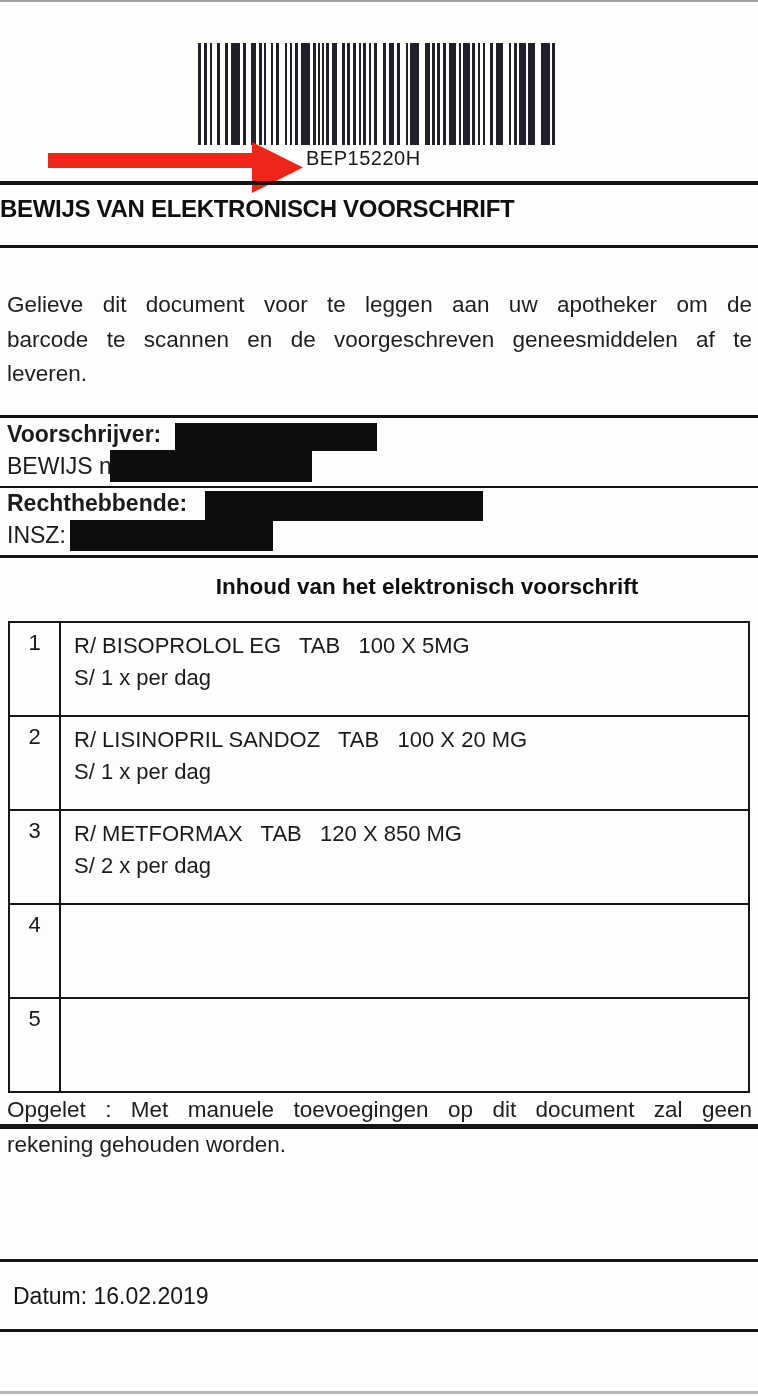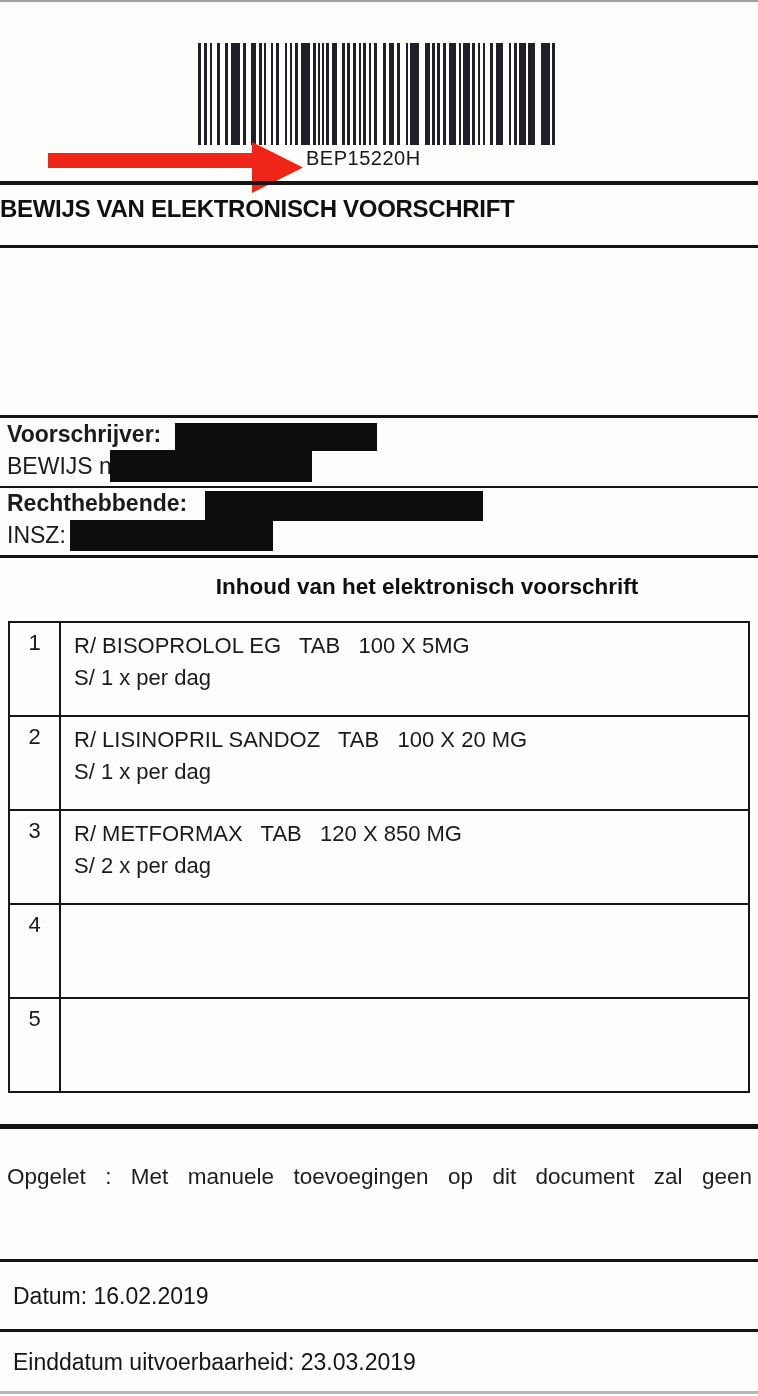--- a/index.html
+++ b/index.html
@@ -22,21 +22,21 @@
 
   
   .doc-title { position:absolute; left:0; top:195px; width:758px; 
                font-size:24px; font-weight:bold; letter-spacing:-0.3px; color:#101010; }
   .contents-heading { position:absolute; left:0; top:574px; width:758px; text-align:center;
                font-size:22.5px; font-weight:bold; color:#101010;margin-left:48px; }
 
   
   .para { position:absolute; left:7px; width:745px; font-size:22.5px; line-height:34.5px; color:#1e1e1e; }
   .intro { top:288px; }
-  .warning { top:1160px; }
+  .warning { top:1093px; }
   .jline { text-align:justify; text-align-last:justify; }
 
   
   .field-label { position:absolute; left:7px; font-size:23px; white-space:nowrap;text-align:right; }
   .fw-b { font-weight:bold; }
 
   
   .rx-table { position:absolute; left:8px; top:621px; width:742px; border-collapse:collapse; }
   .rx-table td { border:2px solid #161616; vertical-align:top; }
   .rx-table { border:1px solid #161616; }
@@ -119,20 +119,25 @@
   <div class="hr" style="top:415px;height:3px;"></div>
   <div class="hr" style="top:486px;height:2px;"></div>
   <div class="hr" style="top:555px;height:3px;"></div>
   <div class="hr" style="top:1124px;height:5px;"></div>
   <div class="hr" style="top:1259px;height:3px;"></div>
   <div class="hr" style="top:1329px;height:3px;"></div>
   <div class="hr" style="top:1391px;height:3px;background:#b7b7b7;"></div>
 
   <div class="doc-title">BEWIJS VAN ELEKTRONISCH VOORSCHRIFT</div>
 
+  <div class="para intro">
+    <div class="jline">Gelieve dit document voor te leggen aan uw apotheker om de</div>
+    <div class="jline">barcode te scannen en de voorgeschreven geneesmiddelen af te</div>
+    <div>leveren.</div>
+  </div>
 
   <div class="field-label fw-b" style="top:421px;">Voorschrijver:</div>
   <div class="bar-black" style="left:175px;top:423px;width:202px;height:28px;"></div>
   <div class="field-label" style="top:453px;">BEWIJS nr:</div>
   <div class="bar-black" style="left:110px;top:450px;width:202px;height:32px;"></div>
 
   <div class="field-label fw-b" style="top:490px;">Rechthebbende:</div>
   <div class="bar-black" style="left:205px;top:491px;width:278px;height:30px;"></div>
   <div class="field-label" style="top:522px;">INSZ:</div>
   <div class="bar-black" style="left:70px;top:520px;width:203px;height:31px;"></div>
@@ -174,19 +179,19 @@
       <td class="med">
         <div></div>
         <div></div>
       </td>
     </tr>
   </tbody>
     </table>
 
   <div class="para warning">
     <div class="jline">Opgelet : Met manuele toevoegingen op dit document zal geen</div>
+    <div>rekening gehouden worden.</div>
   </div>
 
   <div class="dateline datum-line"><span>Datum:</span><span> </span><span>16.02.2019</span></div>
 
-  <div class="dateline einddatum-line"><span>Einddatum uitvoerbaarheid:</span><span> </span><span>23.03.2019</span></div>
 
 </div>
 
 </body></html>

